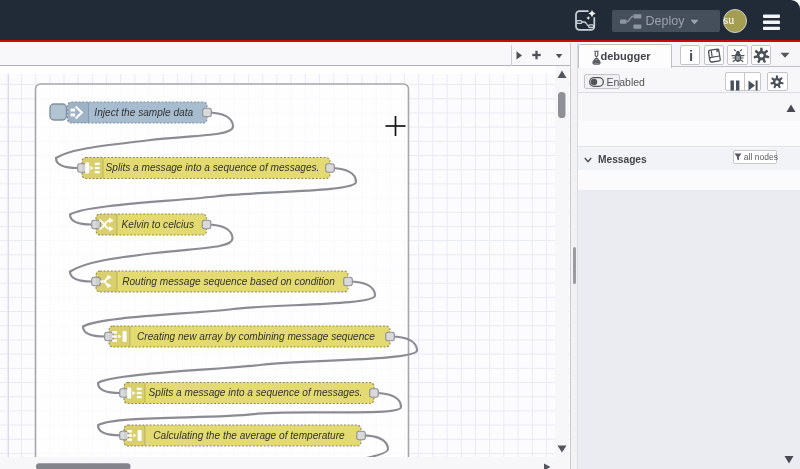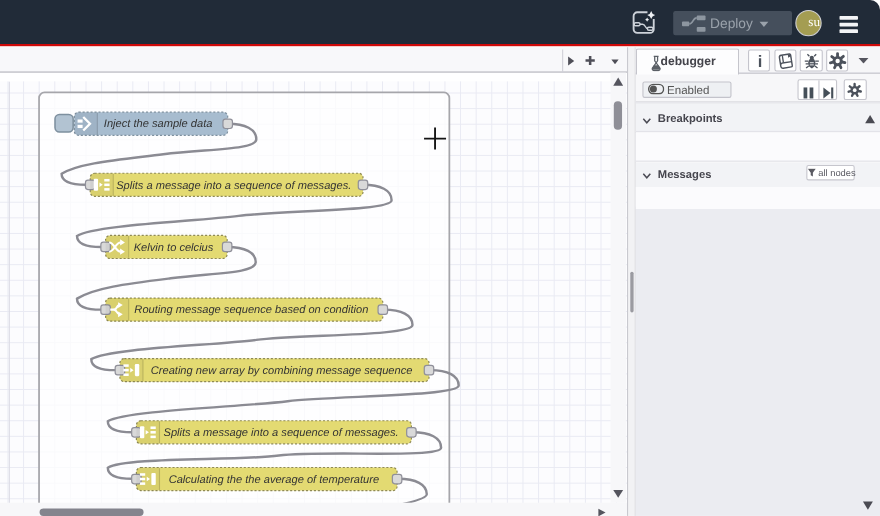--- a/index.html
+++ b/index.html
@@ -197,21 +197,21 @@
             <line x1="9.93" y1="5.60" x2="9.89" y2="2.90"></line>
             <line x1="13.40" y1="7.21" x2="15.48" y2="5.49"></line>
           </g>
           <circle cx="10" cy="10" r="2.1" fill="#fff"></circle>
         </svg></div>
     <svg width="10" height="6" viewBox="0 0 10 6" style="position:absolute;left:202px;top:9.5px">
         <path d="M0.5,0.8 h9 l-4.5,5 Z" fill="#55555e"></path>
       </svg>
 
     <div style="position:absolute;left:0;top:25px;width:222.5px;height:25px;background:#f7f7f9;border-bottom:1px solid #dcdce2"></div>
-    <div style="position:absolute;left:6px;top:31px;width:81px;height:15.5px;background:#eef0f3;border:1px solid #c3c3cb;border-radius:2px;font-size:10.5px;color:#555;padding:0 0 0 4px;line-height:14px;white-space:nowrap"><svg width="15" height="10" viewBox="0 0 15 10" style="vertical-align:-1px">
+    <div style="position:absolute;left:6px;top:31px;width:36px;height:15.5px;background:#eef0f3;border:1px solid #c3c3cb;border-radius:2px;font-size:10.5px;color:#555;padding:0 0 0 4px;line-height:14px;white-space:nowrap"><svg width="15" height="10" viewBox="0 0 15 10" style="vertical-align:-1px">
 <rect x="0.7" y="0.7" width="13.6" height="8.6" rx="4.3" fill="none" stroke="#555" stroke-width="1.3"></rect>
 <circle cx="5" cy="5" r="3.2" fill="#555"></circle>
 </svg> Enabled</div>
     <div style="position:absolute;left:147.5px;top:29px;width:35.5px;height:19px;background:#fff;border:1px solid #c6c6cd;border-radius:2px">
       <div style="position:absolute;left:3.5px;top:4px"><svg width="10" height="11" viewBox="0 0 10 11">
             <g fill="#465059">
               <rect x="0.5" y="0.5" width="3.4" height="10"></rect>
               <rect x="6" y="0.5" width="3.4" height="10"></rect>
             </g>
           </svg></div>
@@ -230,26 +230,20 @@
             <line x1="11.97" y1="13.94" x2="13.18" y2="16.35"></line>
             <line x1="8.15" y1="13.99" x2="7.02" y2="16.44"></line>
             <line x1="5.73" y1="11.04" x2="3.10" y2="11.68"></line>
             <line x1="6.52" y1="7.31" x2="4.38" y2="5.66"></line>
             <line x1="9.93" y1="5.60" x2="9.89" y2="2.90"></line>
             <line x1="13.40" y1="7.21" x2="15.48" y2="5.49"></line>
           </g>
           <circle cx="10" cy="10" r="2.1" fill="#fff"></circle>
         </svg></div>
 
-    <div class="hdrsec" style="top:50px;height:27.5px;border-top:1px solid #e3e3e9">
-      <svg width="8" height="6" viewBox="0 0 8 6" style="position:absolute;left:6.5px;top:13px">
-          <path d="M0.8,1 L4,4.6 L7.2,1" fill="none" stroke="#4c4c55" stroke-width="1.4"></path>
-        </svg>
-      <span class="hdrtxt" style="position:absolute;left:20.5px;top:9px">Breakpoints</span>
-    </div>
     <div style="position:absolute;left:0;top:78px;width:222.5px;height:26.5px;background:#fbfbfd;border-bottom:1px solid #e0e0e6"></div>
 
     <div class="hdrsec" style="top:105px;height:40px">
       <svg width="8" height="6" viewBox="0 0 8 6" style="position:absolute;left:6.5px;top:9.5px">
           <path d="M0.8,1 L4,4.6 L7.2,1" fill="none" stroke="#4c4c55" stroke-width="1.4"></path>
         </svg>
       <span class="hdrtxt" style="position:absolute;left:20.5px;top:6px">Messages</span>
       <div style="position:absolute;left:155px;top:2.5px;width:44px;height:13.5px;background:#fff;border:1px solid #c6c6cd;border-radius:2px;font-size:8.5px;color:#5a5a62;line-height:12.5px;white-space:nowrap"><svg width="8" height="8" viewBox="0 0 9 9" style="vertical-align:-1px">
             <path d="M0.5,0.5 h8 L5.6,4.5 v4 L3.4,7 V4.5 Z" fill="#5a5a62"></path>
           </svg> all nodes</div>
@@ -281,21 +275,21 @@
               <rect x="14.4" y="3.2" width="8" height="4.2" rx="0.8"></rect>
               <rect x="14.4" y="13.6" width="8" height="4.2" rx="0.8"></rect>
             </g>
 <path d="M7.6,10.7 C11.5,10.7 10.5,5.3 14.4,5.3" fill="none" stroke="#8d96a0" stroke-width="1.5"></path>
 </svg></span>
       <span style="position:absolute;left:33.5px;top:3.5px;font-size:12.5px;color:#9aa2ab">Deploy</span>
       <svg width="9" height="6" viewBox="0 0 9 6" style="position:absolute;left:78px;top:8.5px">
           <path d="M0.5,0.8 h8 l-4,4.8 Z" fill="#9aa2ab"></path>
         </svg>
     </div>
-    <div style="position:absolute;left:722.5px;top:8.5px;width:24px;height:24px;border-radius:50%;background:#a49d52;border:1.8px solid #cfcfd1;color:#fff;text-align:right;font-size:12px;line-height:20px;font-family:'Liberation Serif',serif">su</div>
+    <div style="position:absolute;left:722.5px;top:8.5px;width:24px;height:24px;border-radius:50%;background:#a49d52;border:1.8px solid #cfcfd1;color:#fff;text-align:left;font-size:12px;line-height:20px;font-family:'Liberation Serif',serif">su</div>
     <svg width="17" height="18" viewBox="0 0 17 18" style="position:absolute;left:763px;top:14px">
 <g fill="#f3f4f6">
           <rect x="0" y="0.5" width="17" height="3.4" rx="0.8"></rect>
           <rect x="0" y="6.6" width="17" height="3.4" rx="0.8"></rect>
           <rect x="0" y="12.7" width="17" height="3.4" rx="0.8"></rect>
         </g>
 </svg>
   </div>
   <div id="redline"></div>
 </div>

